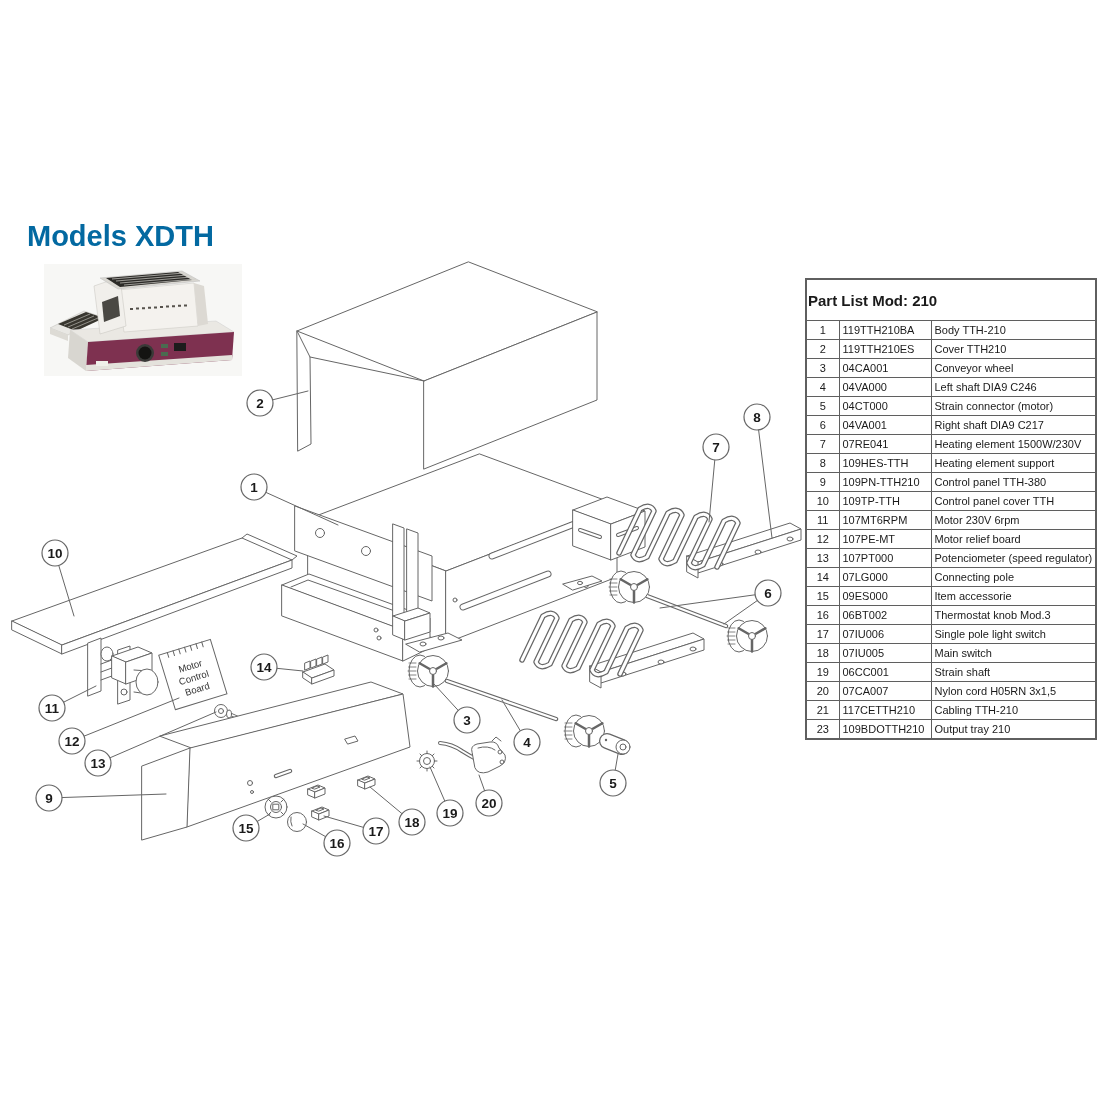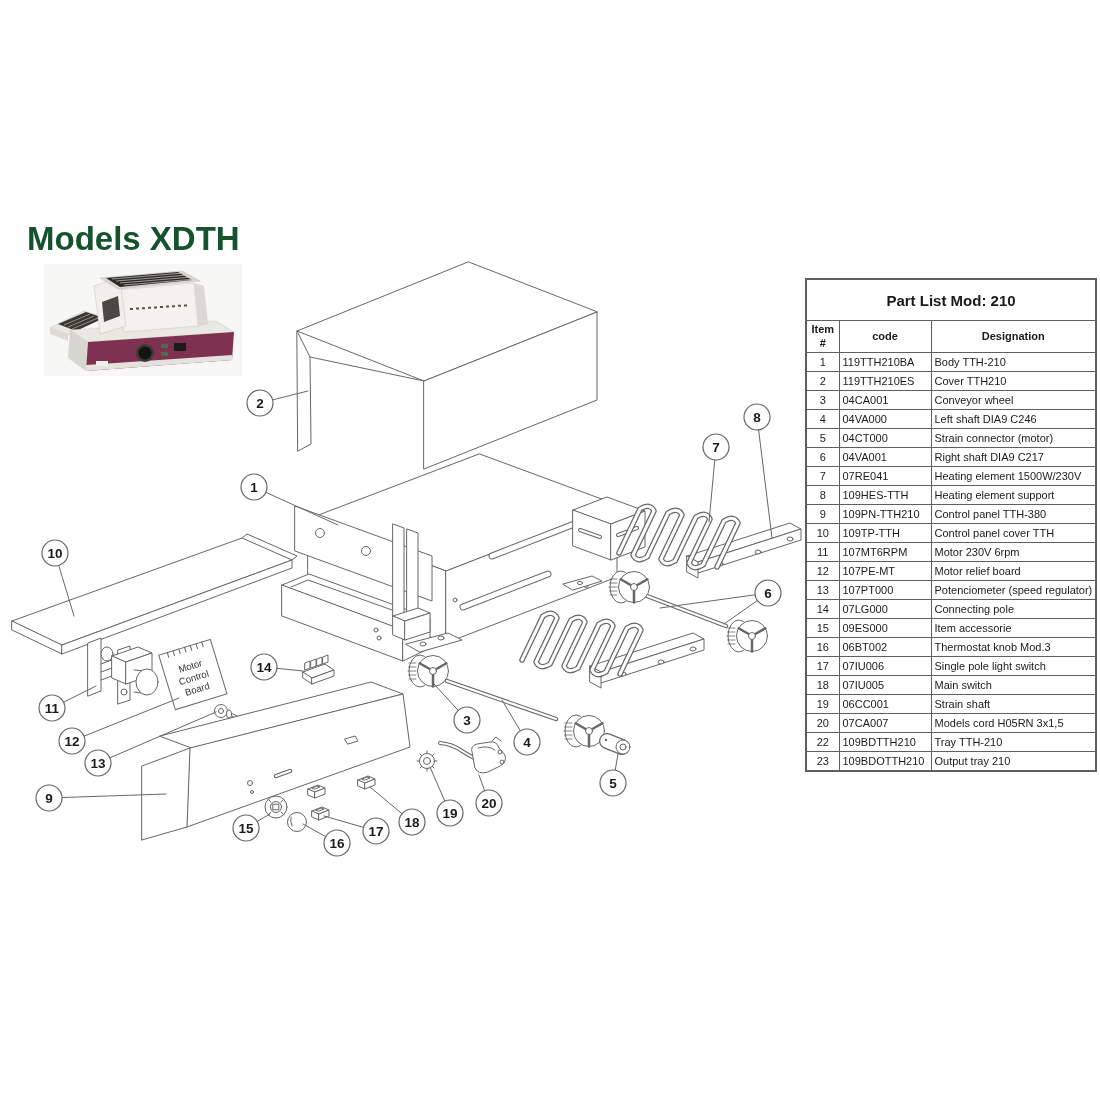--- a/index.html
+++ b/index.html
@@ -1,26 +1,26 @@
 <!DOCTYPE html>
 <html><head>
 <meta charset="utf-8">
 <style>
   html,body{margin:0;padding:0;background:#fff;}
   .page{position:relative;width:1100px;height:1100px;background:#ffffff;overflow:hidden;
         font-family:"Liberation Sans",sans-serif;}
-  .models-title{position:absolute;left:27px;top:220px;font-size:33px;font-weight:bold;
-                color:#14532d;white-space:nowrap;}
+  .models-title{position:absolute;left:27px;top:220px;font-size:29px;font-weight:bold;
+                color:#0369a1;white-space:nowrap;}
   .product-photo{position:absolute;left:44px;top:264px;}
   .diagram-svg{position:absolute;left:0;top:0;}
   table.parts{position:absolute;left:805px;top:278px;width:292px;border-collapse:collapse;
               background:#fff;color:#1a1a1a;font-size:11px;table-layout:fixed;}
   table.parts,table.parts td,table.parts th{border:1px solid #5f5f5f;}
   table.parts{border:2px solid #5f5f5f;}
-  td.tbl-title{height:38px;font-size:15px;font-weight:bold;text-align:center;}
+  td.tbl-title{height:38px;font-size:15px;font-weight:bold;}
   tr.hdr th{height:31px;font-weight:bold;text-align:center;padding:0 2px;line-height:1.2;}
   tr.prow td{height:18px;padding:0 3px;overflow:hidden;white-space:nowrap;}
   tr.prow td.c-item{text-align:center;padding:0;}
 </style>
 </head>
 <body>
 
 <div class="page">
 
   <div class="models-title">Models XDTH</div>
@@ -335,25 +335,20 @@
   <table class="parts">
     <colgroup>
         <col style="width:33px">
         <col style="width:92px">
         <col>
       </colgroup>
     <tbody id="parts-head">
       <tr>
           <td class="tbl-title" colspan="3">Part List Mod: 210</td>
         </tr>
-      <tr class="hdr">
-        <th><span>Item</span><br><span>#</span></th>
-        <th>code</th>
-        <th>Designation</th>
-      </tr>
     </tbody>
     <tbody id="parts-body">
         <tr class="prow">
           <td class="c-item">1</td>
           <td class="c-code">119TTH210BA</td>
           <td class="c-des">Body TTH-210</td>
         </tr>
         <tr class="prow">
           <td class="c-item">2</td>
           <td class="c-code">119TTH210ES</td>
@@ -440,26 +435,26 @@
           <td class="c-des">Main switch</td>
         </tr>
         <tr class="prow">
           <td class="c-item">19</td>
           <td class="c-code">06CC001</td>
           <td class="c-des">Strain shaft</td>
         </tr>
         <tr class="prow">
           <td class="c-item">20</td>
           <td class="c-code">07CA007</td>
-          <td class="c-des">Models cord H05RN 3x1,5</td>
-        </tr>
-        <tr class="prow">
-          <td class="c-item">22</td>
-          <td class="c-code">109BDTTH210</td>
-          <td class="c-des">Tray TTH-210</td>
+          <td class="c-des">Nylon cord H05RN 3x1,5</td>
+        </tr>
+        <tr class="prow">
+          <td class="c-item">21</td>
+          <td class="c-code">117CETTH210</td>
+          <td class="c-des">Cabling TTH-210</td>
         </tr>
         <tr class="prow">
           <td class="c-item">23</td>
           <td class="c-code">109BDOTTH210</td>
           <td class="c-des">Output tray 210</td>
         </tr>
       </tbody>
   </table>
 
 </div>

